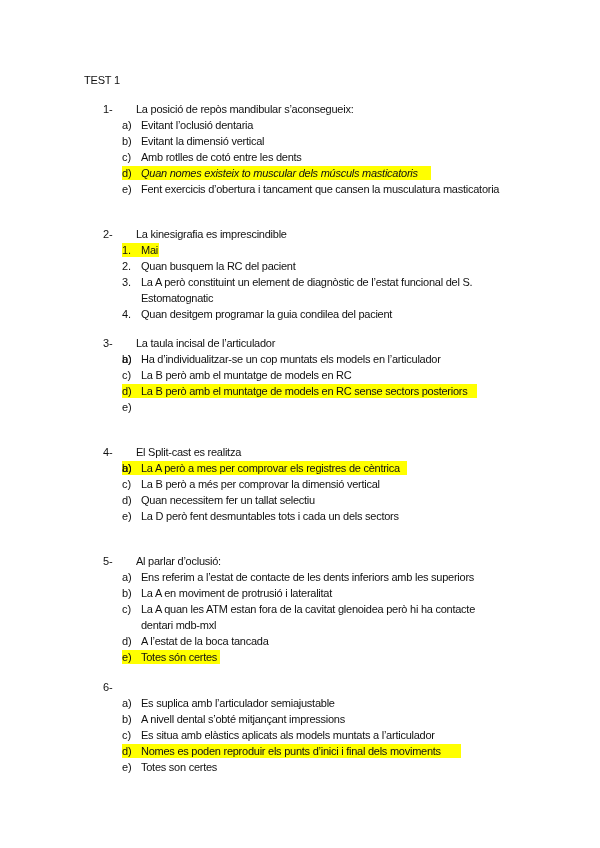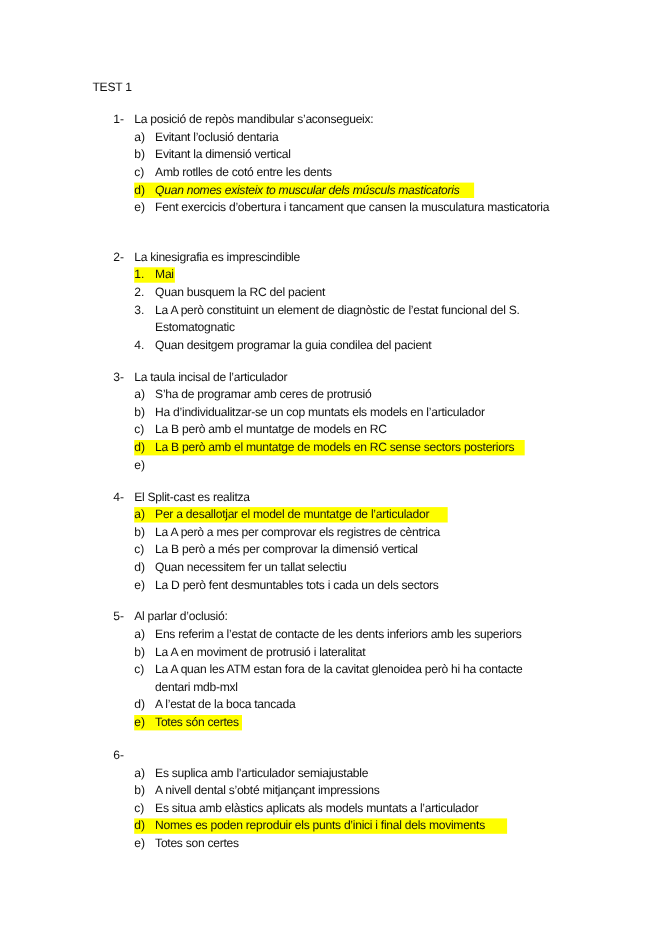--- a/index.html
+++ b/index.html
@@ -42,21 +42,21 @@
       height: 16px;
       line-height: 16px;
       white-space: nowrap;
     }
     .q-num {
       position: absolute;
       left: 103px;
     }
     .q-text {
       position: absolute;
-      left: 122px;
+      left: 136px;
       letter-spacing: -0.25px;
     }
     .opt {
       position: relative;
       line-height: 16px;
       padding-left: 141px;
       white-space: normal;
       width: 360px;
     }
     .opt-label {
@@ -114,33 +114,33 @@
     <div class="opt"><span class="opt-label">2.</span><span class="opt-text">Quan busquem la RC del pacient</span></div>
     <div class="opt"><span class="opt-label">3.</span><span class="opt-text">La A però constituint un element de diagnòstic de l’estat funcional del S. Estomatognatic</span></div>
     <div class="opt"><span class="opt-label">4.</span><span class="opt-text">Quan desitgem programar la guia condilea del pacient</span></div>
   </div>
 
   <div class="question" style="top:335px;">
     <div class="q-row">
       <span class="q-num">3-</span>
       <span class="q-text">La taula incisal de l’articulador</span>
     </div>
-    <div class="opt"><span class="opt-label">a)</span><span class="opt-text">S’ha de programar amb ceres de protrusió</span></div>
+    <div class="opt"><span class="opt-label">a)</span></div>
     <div class="opt"><span class="opt-label">b)</span><span class="opt-text">Ha d’individualitzar-se un cop muntats els models en l’articulador</span></div>
     <div class="opt"><span class="opt-label">c)</span><span class="opt-text">La B però amb el muntatge de models en RC</span></div>
     <div class="opt hl"><span class="bg" style="width: 355px; background: rgb(255, 255, 0);"></span><span class="opt-label" style="background: transparent;">d)</span><span class="opt-text" style="background: transparent;">La B però amb el muntatge de models en RC sense sectors posteriors</span></div>
     <div class="opt"><span class="opt-label">e)</span></div>
   </div>
 
   <div class="question" style="top:444px;">
     <div class="q-row">
       <span class="q-num">4-</span>
       <span class="q-text">El Split-cast es realitza</span>
     </div>
-    <div class="opt hl"><span class="bg" style="width: 285px; background: rgb(255, 255, 0);"></span><span class="opt-label" style="background: transparent;">a)</span><span class="opt-text" style="background: transparent;">Per a desallotjar el model de muntatge de l’articulador</span></div>
+    <div class="opt hl"><span class="bg" style="width: 285px; background: rgb(255, 255, 0);"></span><span class="opt-label" style="background: transparent;">a)</span></div>
     <div class="opt"><span class="opt-label">b)</span><span class="opt-text">La A però a mes per comprovar els registres de cèntrica</span></div>
     <div class="opt"><span class="opt-label">c)</span><span class="opt-text">La B però a més per comprovar la dimensió vertical</span></div>
     <div class="opt"><span class="opt-label">d)</span><span class="opt-text">Quan necessitem fer un tallat selectiu</span></div>
     <div class="opt"><span class="opt-label">e)</span><span class="opt-text">La D però fent desmuntables tots i cada un dels sectors</span></div>
   </div>
 
   <div class="question" style="top:553px;">
     <div class="q-row">
       <span class="q-num">5-</span>
       <span class="q-text">Al parlar d’oclusió:</span>

